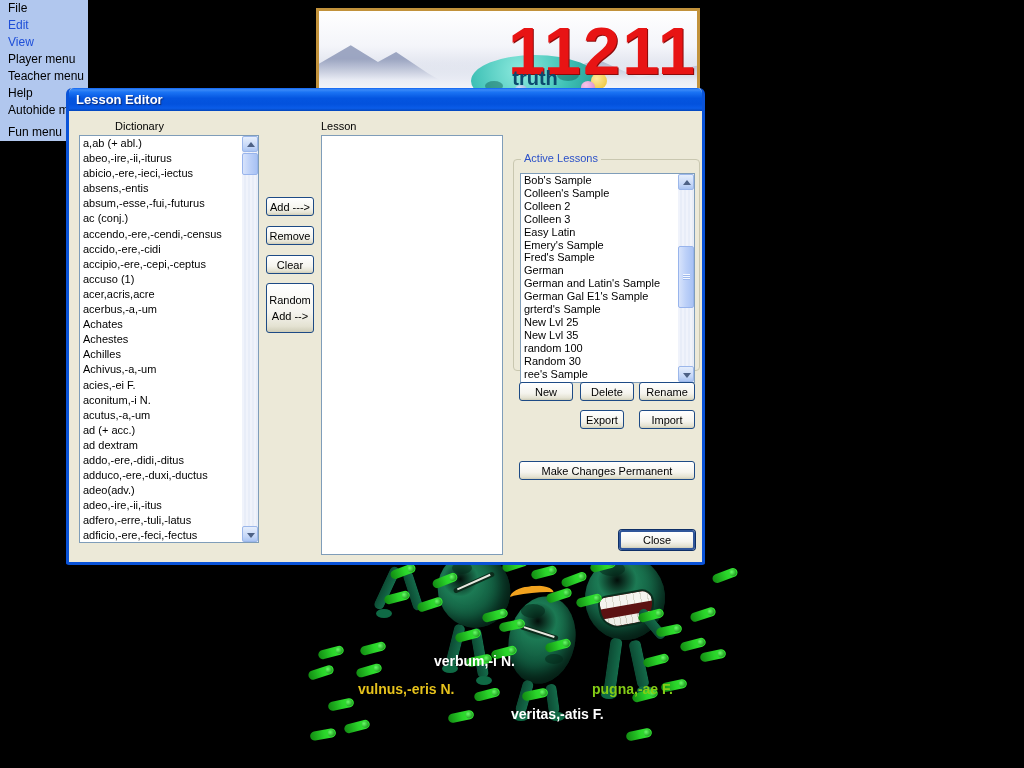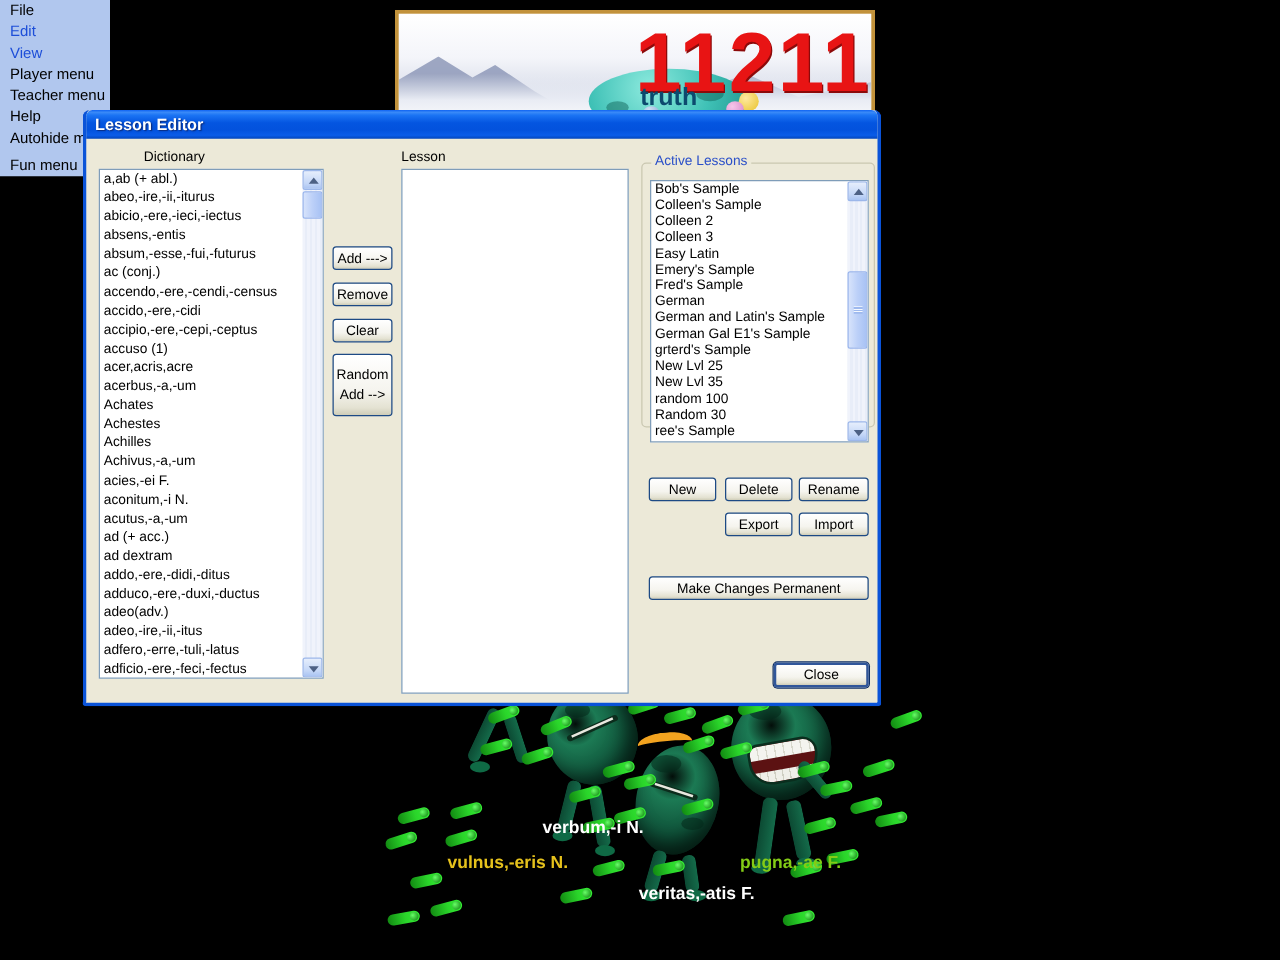--- a/index.html
+++ b/index.html
@@ -270,21 +270,21 @@
     <div class="xp-btn" style="left:197px;top:138px;width:48px;height:19px;">Remove</div>
     <div class="xp-btn" style="left:197px;top:167px;width:48px;height:19px;">Clear</div>
     <div class="xp-btn multi" style="left:197px;top:195px;width:48px;height:50px;">
       <span>Random</span>
       <span>Add --&gt;</span>
     </div>
 
     <div class="dlg-label" style="left:252px;top:32px;">Lesson</div>
     <div class="listbox" style="left:252px;top:47px;width:182px;height:420px;"></div>
 
-    <div class="groupbox" style="left:444px;top:42px;width:187px;height:212px;padding-left:10px;">
+    <div class="groupbox" style="left:444px;top:71px;width:187px;height:212px;padding-left:10px;">
       <span class="groupbox-label">Active Lessons</span>
       <div class="listbox lessons-list" style="left:6px;top:13px;width:175px;height:210px;">
         <div class="list-inner">
             <div class="list-item">Bob's Sample</div>
             <div class="list-item">Colleen's Sample</div>
             <div class="list-item">Colleen 2</div>
             <div class="list-item">Colleen 3</div>
             <div class="list-item">Easy Latin</div>
             <div class="list-item">Emery's Sample</div>
             <div class="list-item">Fred's Sample</div>
@@ -308,19 +308,19 @@
           <div class="sb-btn down">
               <span class="arrow down"></span>
             </div>
         </div>
       </div>
     </div>
 
     <div class="xp-btn" style="left:450px;top:294px;width:54px;height:19px;">New</div>
     <div class="xp-btn" style="left:511px;top:294px;width:54px;height:19px;">Delete</div>
     <div class="xp-btn" style="left:570px;top:294px;width:56px;height:19px;">Rename</div>
-    <div class="xp-btn" style="left:511px;top:322px;width:54px;height:19px;">Export</div>
+    <div class="xp-btn" style="left:511px;top:322px;width:44px;height:19px;">Export</div>
     <div class="xp-btn" style="left:570px;top:322px;width:56px;height:19px;">Import</div>
     <div class="xp-btn" style="left:450px;top:373px;width:176px;height:19px;">Make Changes Permanent</div>
     <div class="xp-btn default-btn" style="left:550px;top:442px;width:76px;height:20px;">Close</div>
   </div>
 
 </div>
 
 </body></html>

